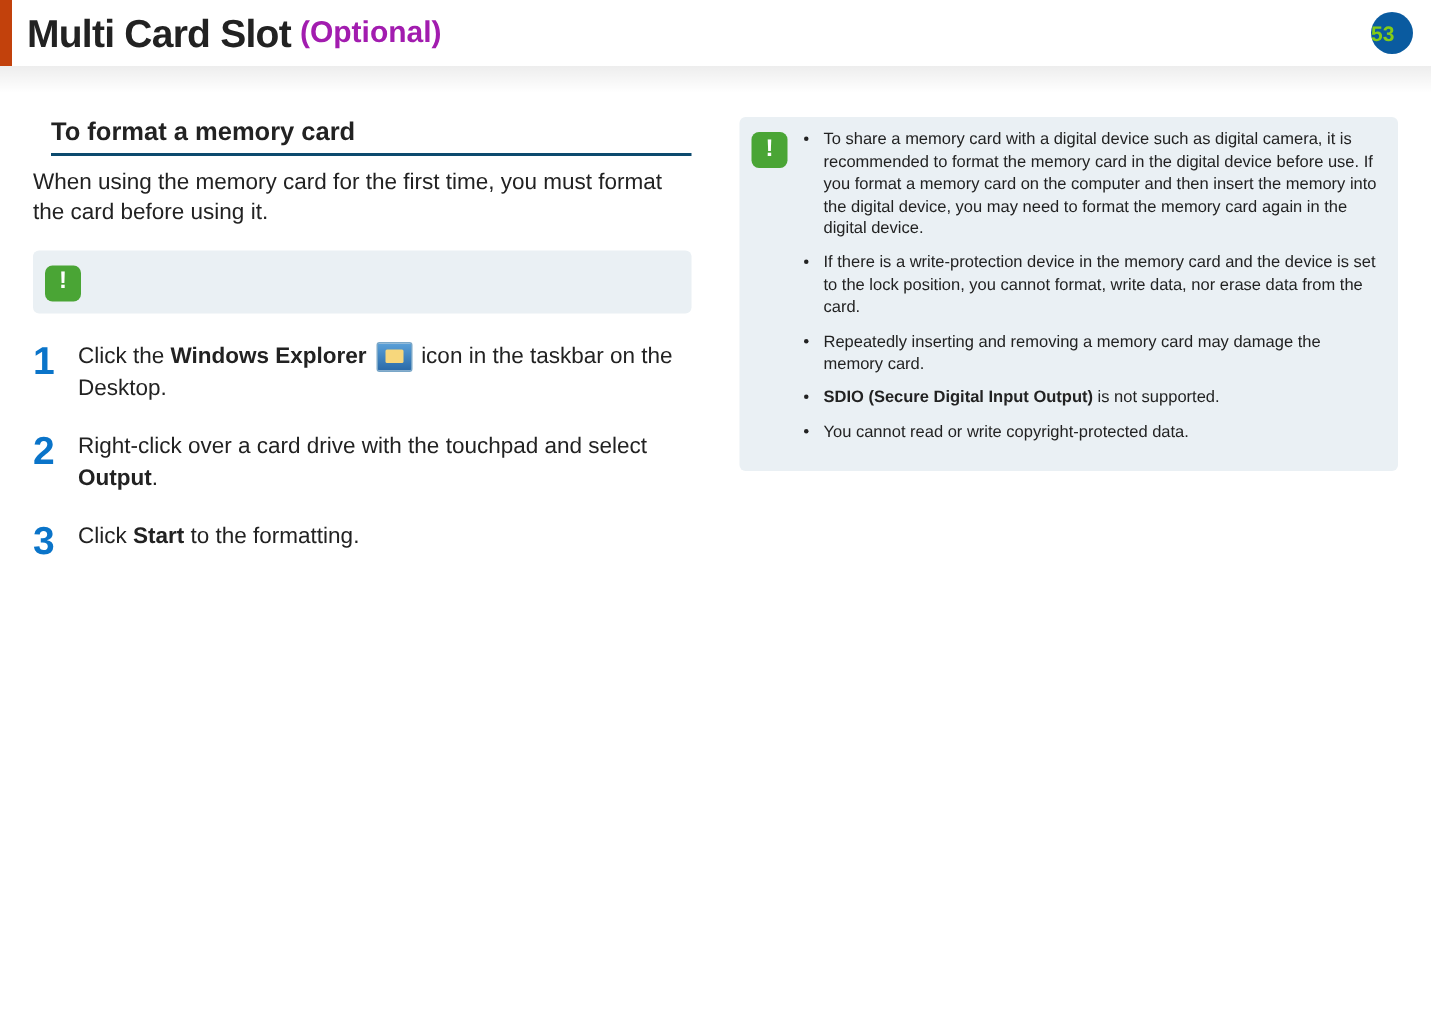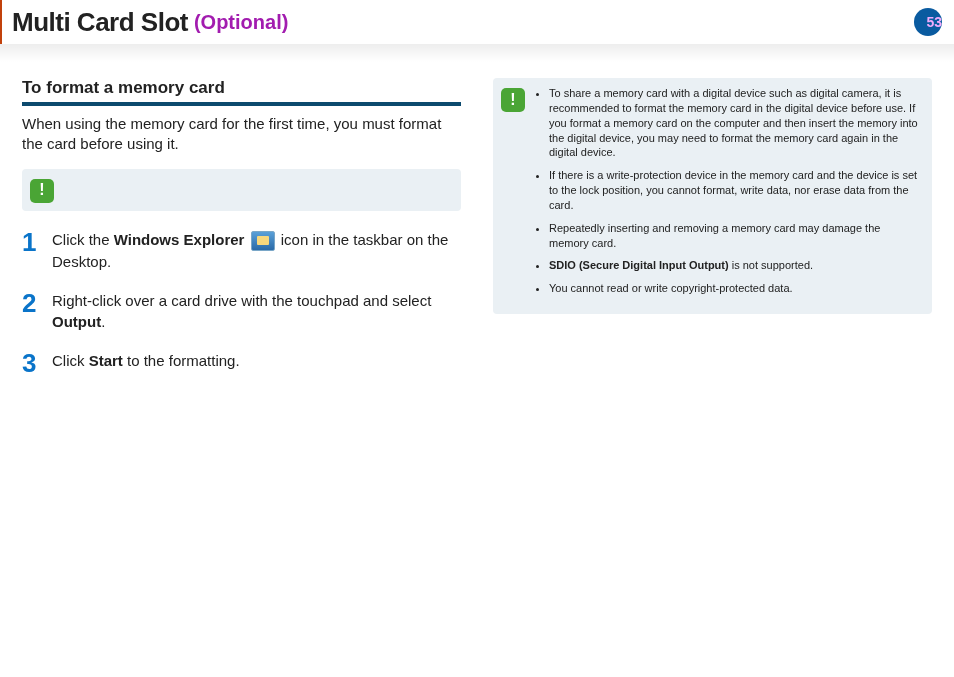--- a/index.html
+++ b/index.html
@@ -17,21 +17,21 @@
     position: relative;
     width: 954px;
     height: 677px;
     box-sizing: border-box;
   }
 
   
   .header {
     position: relative;
     height: 44px;
-    border-left: 2px solid #c2410c;
+    border-left: 8px solid #c2410c;
     display: flex;
     align-items: center;
     padding-left: 10px;
   }
 
   .title-main {
     font-size: 26px;
     font-weight: 800;
     color: #222;
     letter-spacing: -0.5px;
@@ -57,27 +57,27 @@
     line-height: 1.15;
   }
 
   .chapter-text {
     text-align: right;
     padding-right: 6px;
   }
 
   .page-badge {
     background: #0a5ba0;
-    color: #f0abfc;
+    color: #84cc16;
     border-radius: 50%;
     width: 28px;
     height: 28px;
     display: flex;
     align-items: center;
-    justify-content: flex-end;
+    justify-content: flex-start;
     font-size: 14px;
     font-weight: 700;
     margin-left: 4px;
   }
 
   
   .header-shadow {
     height: 18px;
     background: linear-gradient(to bottom, rgba(0,0,0,0.07), rgba(0,0,0,0));
   }
@@ -89,22 +89,22 @@
     gap: 32px;
   }
 
   .col {
     width: 440px;
   }
 
   h2.section {
     font-size: 17px;
     font-weight: 800;
-    margin: 0 0 4px 0;
-    border-bottom: 4px solid #0c4a6e;
+    margin: 0 0 4px 12px;
+    border-bottom: 2px solid #0c4a6e;
     padding-bottom: 4px;
   }
 
   p.body {
     font-size: 15px;
     line-height: 1.35;
     margin: 8px 0 14px 0;
   }
 
   

